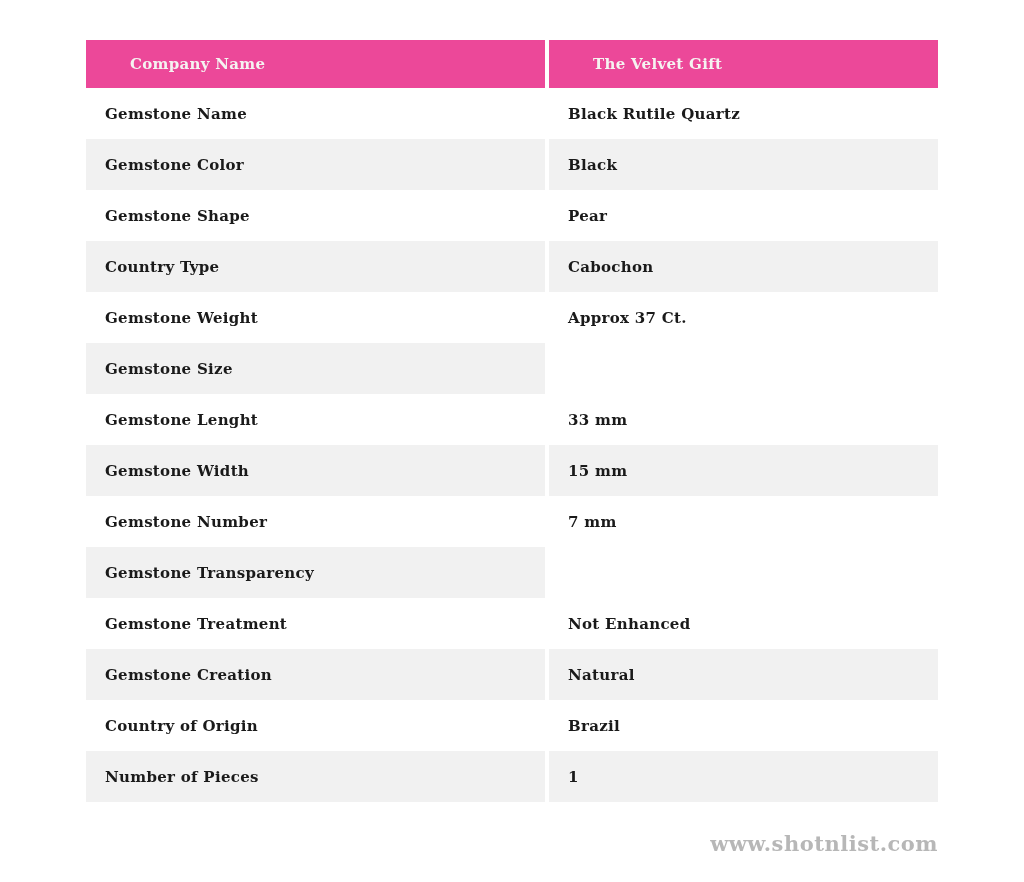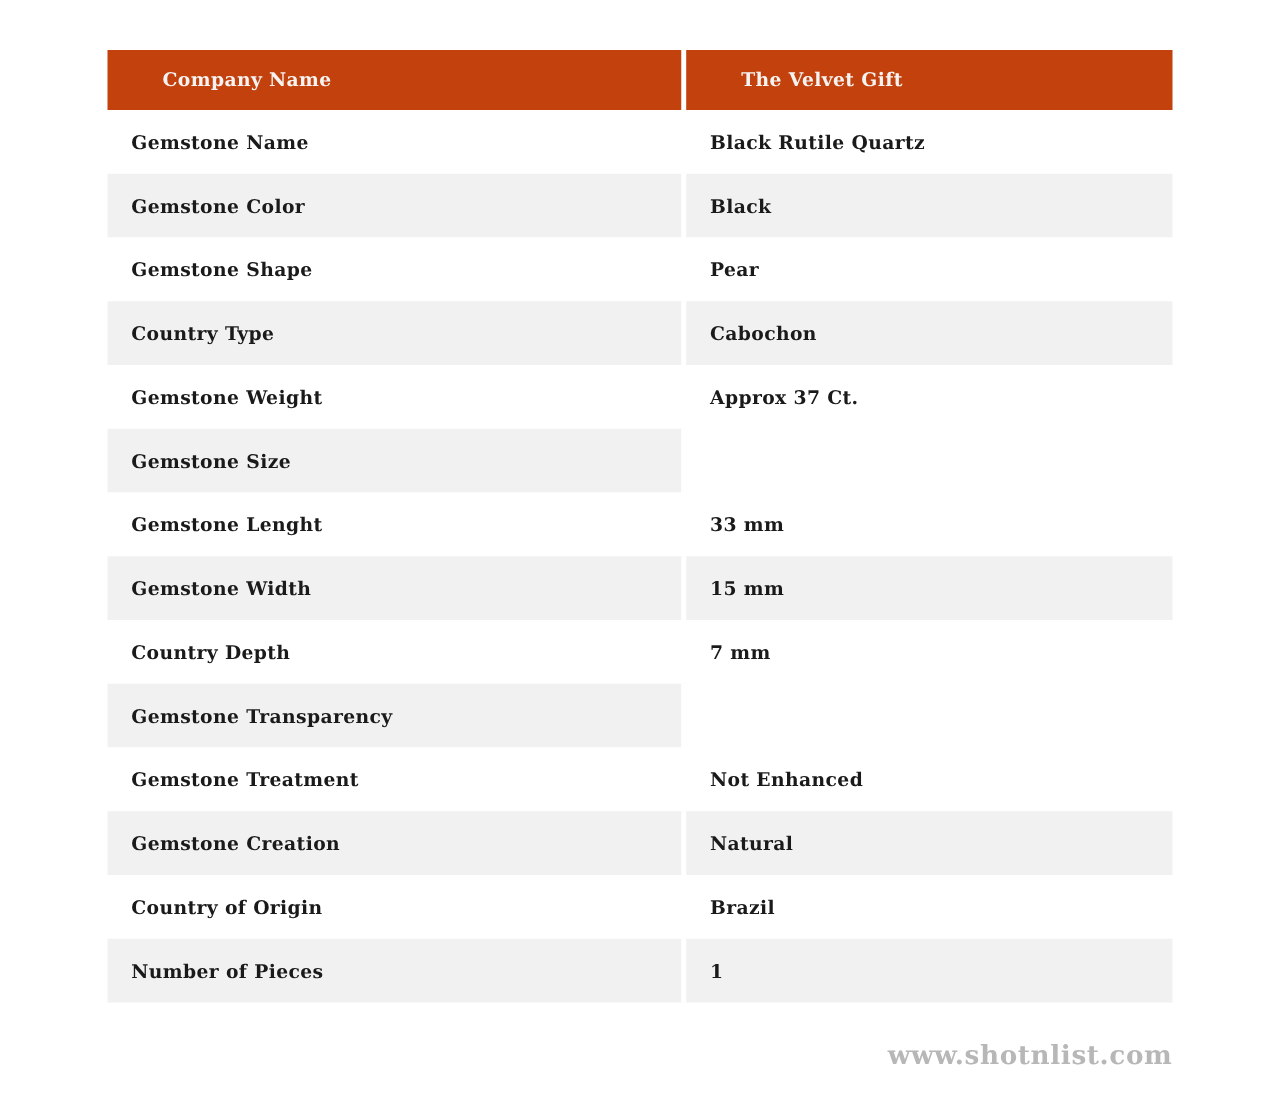--- a/index.html
+++ b/index.html
@@ -45,21 +45,21 @@
     border-right: 4px solid #ffffff;
   }
   .cell.value {
     flex: 1;
     text-align: center;
   }
   .row.header {
     height: 48px;
   }
   .row.header .cell {
-    background: #c2410c;
+    background: #ec4899;
     color: #f5f3f1;
     padding-left: 44px;
   }
   
   .row.data:nth-of-type(odd) .cell {
     background: #f1f1f1;
   }
   .row.data:nth-of-type(even) .cell {
     background: #ffffff;
   }
@@ -119,21 +119,21 @@
       <div class="cell label">Gemstone Lenght</div>
       <div class="cell value">33 mm</div>
     </div>
 
     <div class="row data">
       <div class="cell label">Gemstone Width</div>
       <div class="cell value">15 mm</div>
     </div>
 
     <div class="row data">
-      <div class="cell label">Country Depth</div>
+      <div class="cell label">Gemstone Number</div>
       <div class="cell value">7 mm</div>
     </div>
 
     <div class="row data">
       <div class="cell label">Gemstone Transparency</div>
     </div>
 
     <div class="row data">
       <div class="cell label">Gemstone Treatment</div>
       <div class="cell value">Not Enhanced</div>

